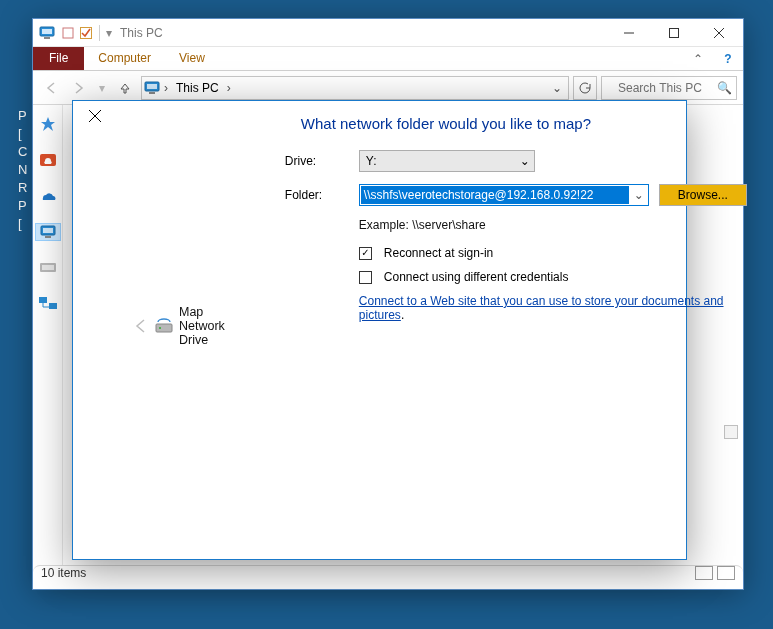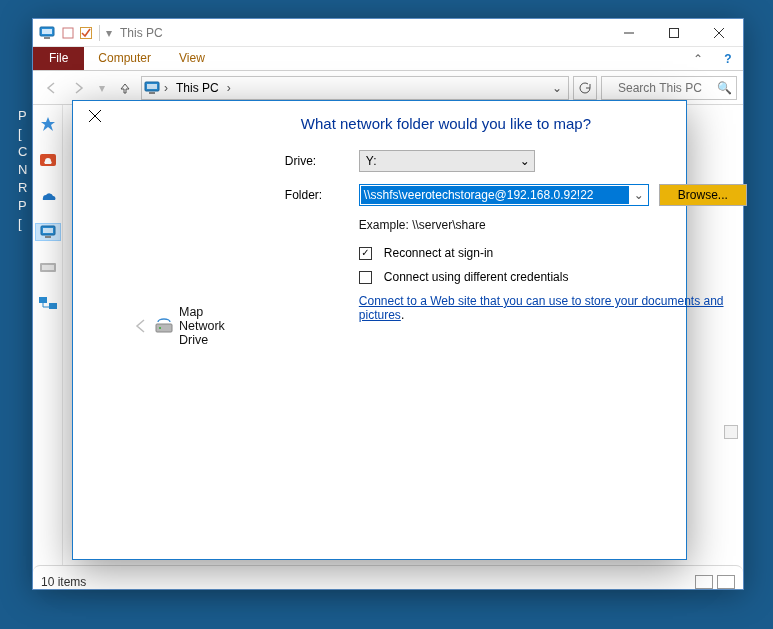--- a/index.html
+++ b/index.html
@@ -115,21 +115,21 @@
   }
   .sidebar .sico { width:18px;height:18px; display:flex;align-items:center;justify-content:center; }
   .sidebar .active { background:#cce8ff; width:26px; padding:2px 0; border:1px solid #99d1ff;}
   .main-surface { flex:1; position: relative; background:#fff;}
   .main-surface::after{
     content:""; position:absolute; right:5px; top: 320px; width:12px; height:12px; border:1px solid #c0c0c0; background:#f4f4f4;
   }
   .statusbar {
     height: 24px;
     border-top: 1px solid #d9d9d9;
-    display:flex; align-items:flex-end;
+    display:flex; align-items:flex-start;
     padding: 0 8px;
     color:#333;
     border-radius:7px;
   }
   .status-right { margin-left:auto; display:flex; gap:4px;}
   .view-btn { width:18px;height:14px;border:1px solid #999; background:#fff;}
 
   
   .modal {
     position: absolute;

